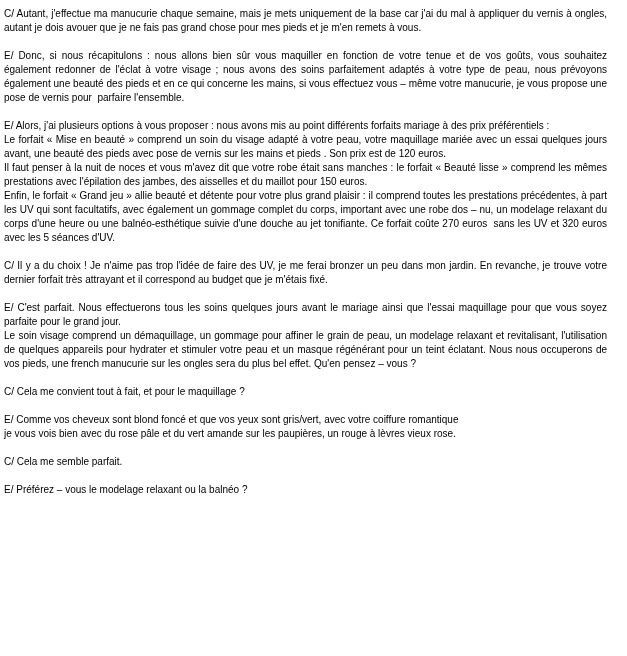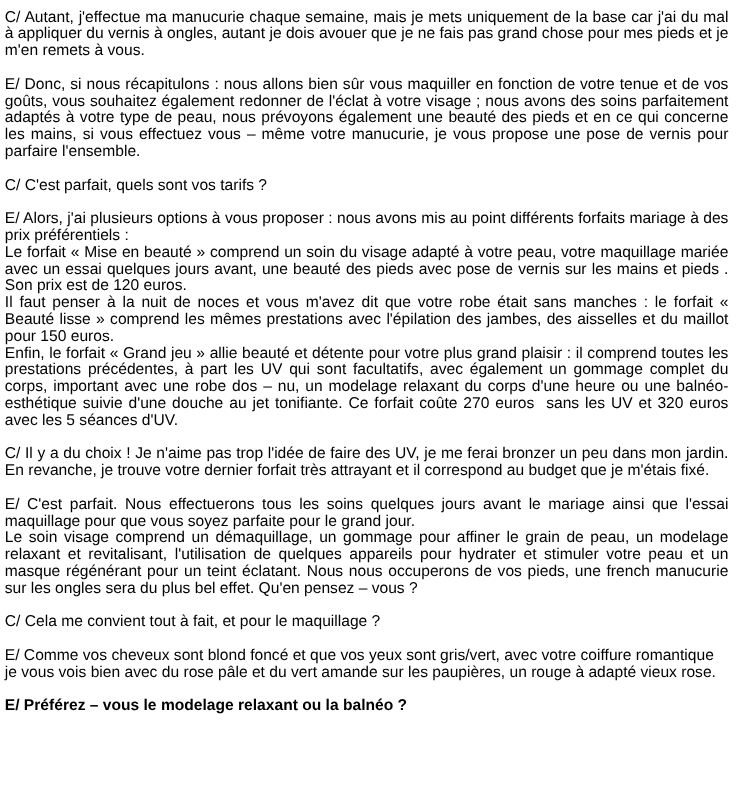--- a/index.html
+++ b/index.html
@@ -9,59 +9,59 @@
     background: #ffffff;
     font-family: "Liberation Sans", "DejaVu Sans", sans-serif;
   }
   .page {
     box-sizing: border-box;
     width: 627px;
     height: 656px;
     padding: 7px 20px 0 4px;
     overflow: hidden;
     color: #000000;
-    font-size: 13px;
+    font-size: 10px;
     line-height: 14px;
   }
   .block { margin: 0 0 14px 0; }
-  .block:last-child { margin-bottom: 16px; font-weight: bold; }
+  .block:last-child { margin-bottom: 16px; }
   .seg {
     text-align: justify;
     white-space: pre-wrap;
   }
 </style>
 </head>
 <body>
 
 <div class="page">
     <div class="block">
       <div class="seg">C/ Autant, j'effectue ma manucurie chaque semaine, mais je mets uniquement de la base car j'ai du mal à appliquer du vernis à ongles, autant je dois avouer que je ne fais pas grand chose pour mes pieds et je m'en remets à vous.</div>
     </div>
     <div class="block">
       <div class="seg">E/ Donc, si nous récapitulons : nous allons bien sûr vous maquiller en fonction de votre tenue et de vos goûts, vous souhaitez également redonner de l'éclat à votre visage ; nous avons des soins parfaitement adaptés à votre type de peau, nous prévoyons également une beauté des pieds et en ce qui concerne les mains, si vous effectuez vous – même votre manucurie, je vous propose une pose de vernis pour  parfaire l'ensemble.</div>
-    </div>
-    <div class="block">
-      <div class="seg">C/ C'est parfait, quels sont vos tarifs ?</div>
     </div>
     <div class="block">
       <div class="seg">E/ Alors, j'ai plusieurs options à vous proposer : nous avons mis au point différents forfaits mariage à des prix préférentiels :</div>
       <div class="seg">Le forfait « Mise en beauté » comprend un soin du visage adapté à votre peau, votre maquillage mariée avec un essai quelques jours avant, une beauté des pieds avec pose de vernis sur les mains et pieds . Son prix est de 120 euros.</div>
       <div class="seg">Il faut penser à la nuit de noces et vous m'avez dit que votre robe était sans manches : le forfait « Beauté lisse » comprend les mêmes prestations avec l'épilation des jambes, des aisselles et du maillot pour 150 euros.</div>
       <div class="seg">Enfin, le forfait « Grand jeu » allie beauté et détente pour votre plus grand plaisir : il comprend toutes les prestations précédentes, à part les UV qui sont facultatifs, avec également un gommage complet du corps, important avec une robe dos – nu, un modelage relaxant du corps d'une heure ou une balnéo-esthétique suivie d'une douche au jet tonifiante. Ce forfait coûte 270 euros  sans les UV et 320 euros avec les 5 séances d'UV.</div>
     </div>
     <div class="block">
       <div class="seg">C/ Il y a du choix ! Je n'aime pas trop l'idée de faire des UV, je me ferai bronzer un peu dans mon jardin. En revanche, je trouve votre dernier forfait très attrayant et il correspond au budget que je m'étais fixé.</div>
     </div>
     <div class="block">
       <div class="seg">E/ C'est parfait. Nous effectuerons tous les soins quelques jours avant le mariage ainsi que l'essai maquillage pour que vous soyez parfaite pour le grand jour.</div>
       <div class="seg">Le soin visage comprend un démaquillage, un gommage pour affiner le grain de peau, un modelage relaxant et revitalisant, l'utilisation de quelques appareils pour hydrater et stimuler votre peau et un masque régénérant pour un teint éclatant. Nous nous occuperons de vos pieds, une french manucurie sur les ongles sera du plus bel effet. Qu'en pensez – vous ?</div>
     </div>
     <div class="block">
       <div class="seg">C/ Cela me convient tout à fait, et pour le maquillage ?</div>
     </div>
     <div class="block">
       <div class="seg">E/ Comme vos cheveux sont blond foncé et que vos yeux sont gris/vert, avec votre coiffure romantique</div>
-      <div class="seg">je vous vois bien avec du rose pâle et du vert amande sur les paupières, un rouge à adapté vieux rose.</div>
+      <div class="seg">je vous vois bien avec du rose pâle et du vert amande sur les paupières, un rouge à lèvres vieux rose.</div>
+    </div>
+    <div class="block">
+      <div class="seg">C/ Cela me semble parfait.</div>
     </div>
     <div class="block">
       <div class="seg">E/ Préférez – vous le modelage relaxant ou la balnéo ?</div>
     </div>
   </div>
 
 </body></html>

